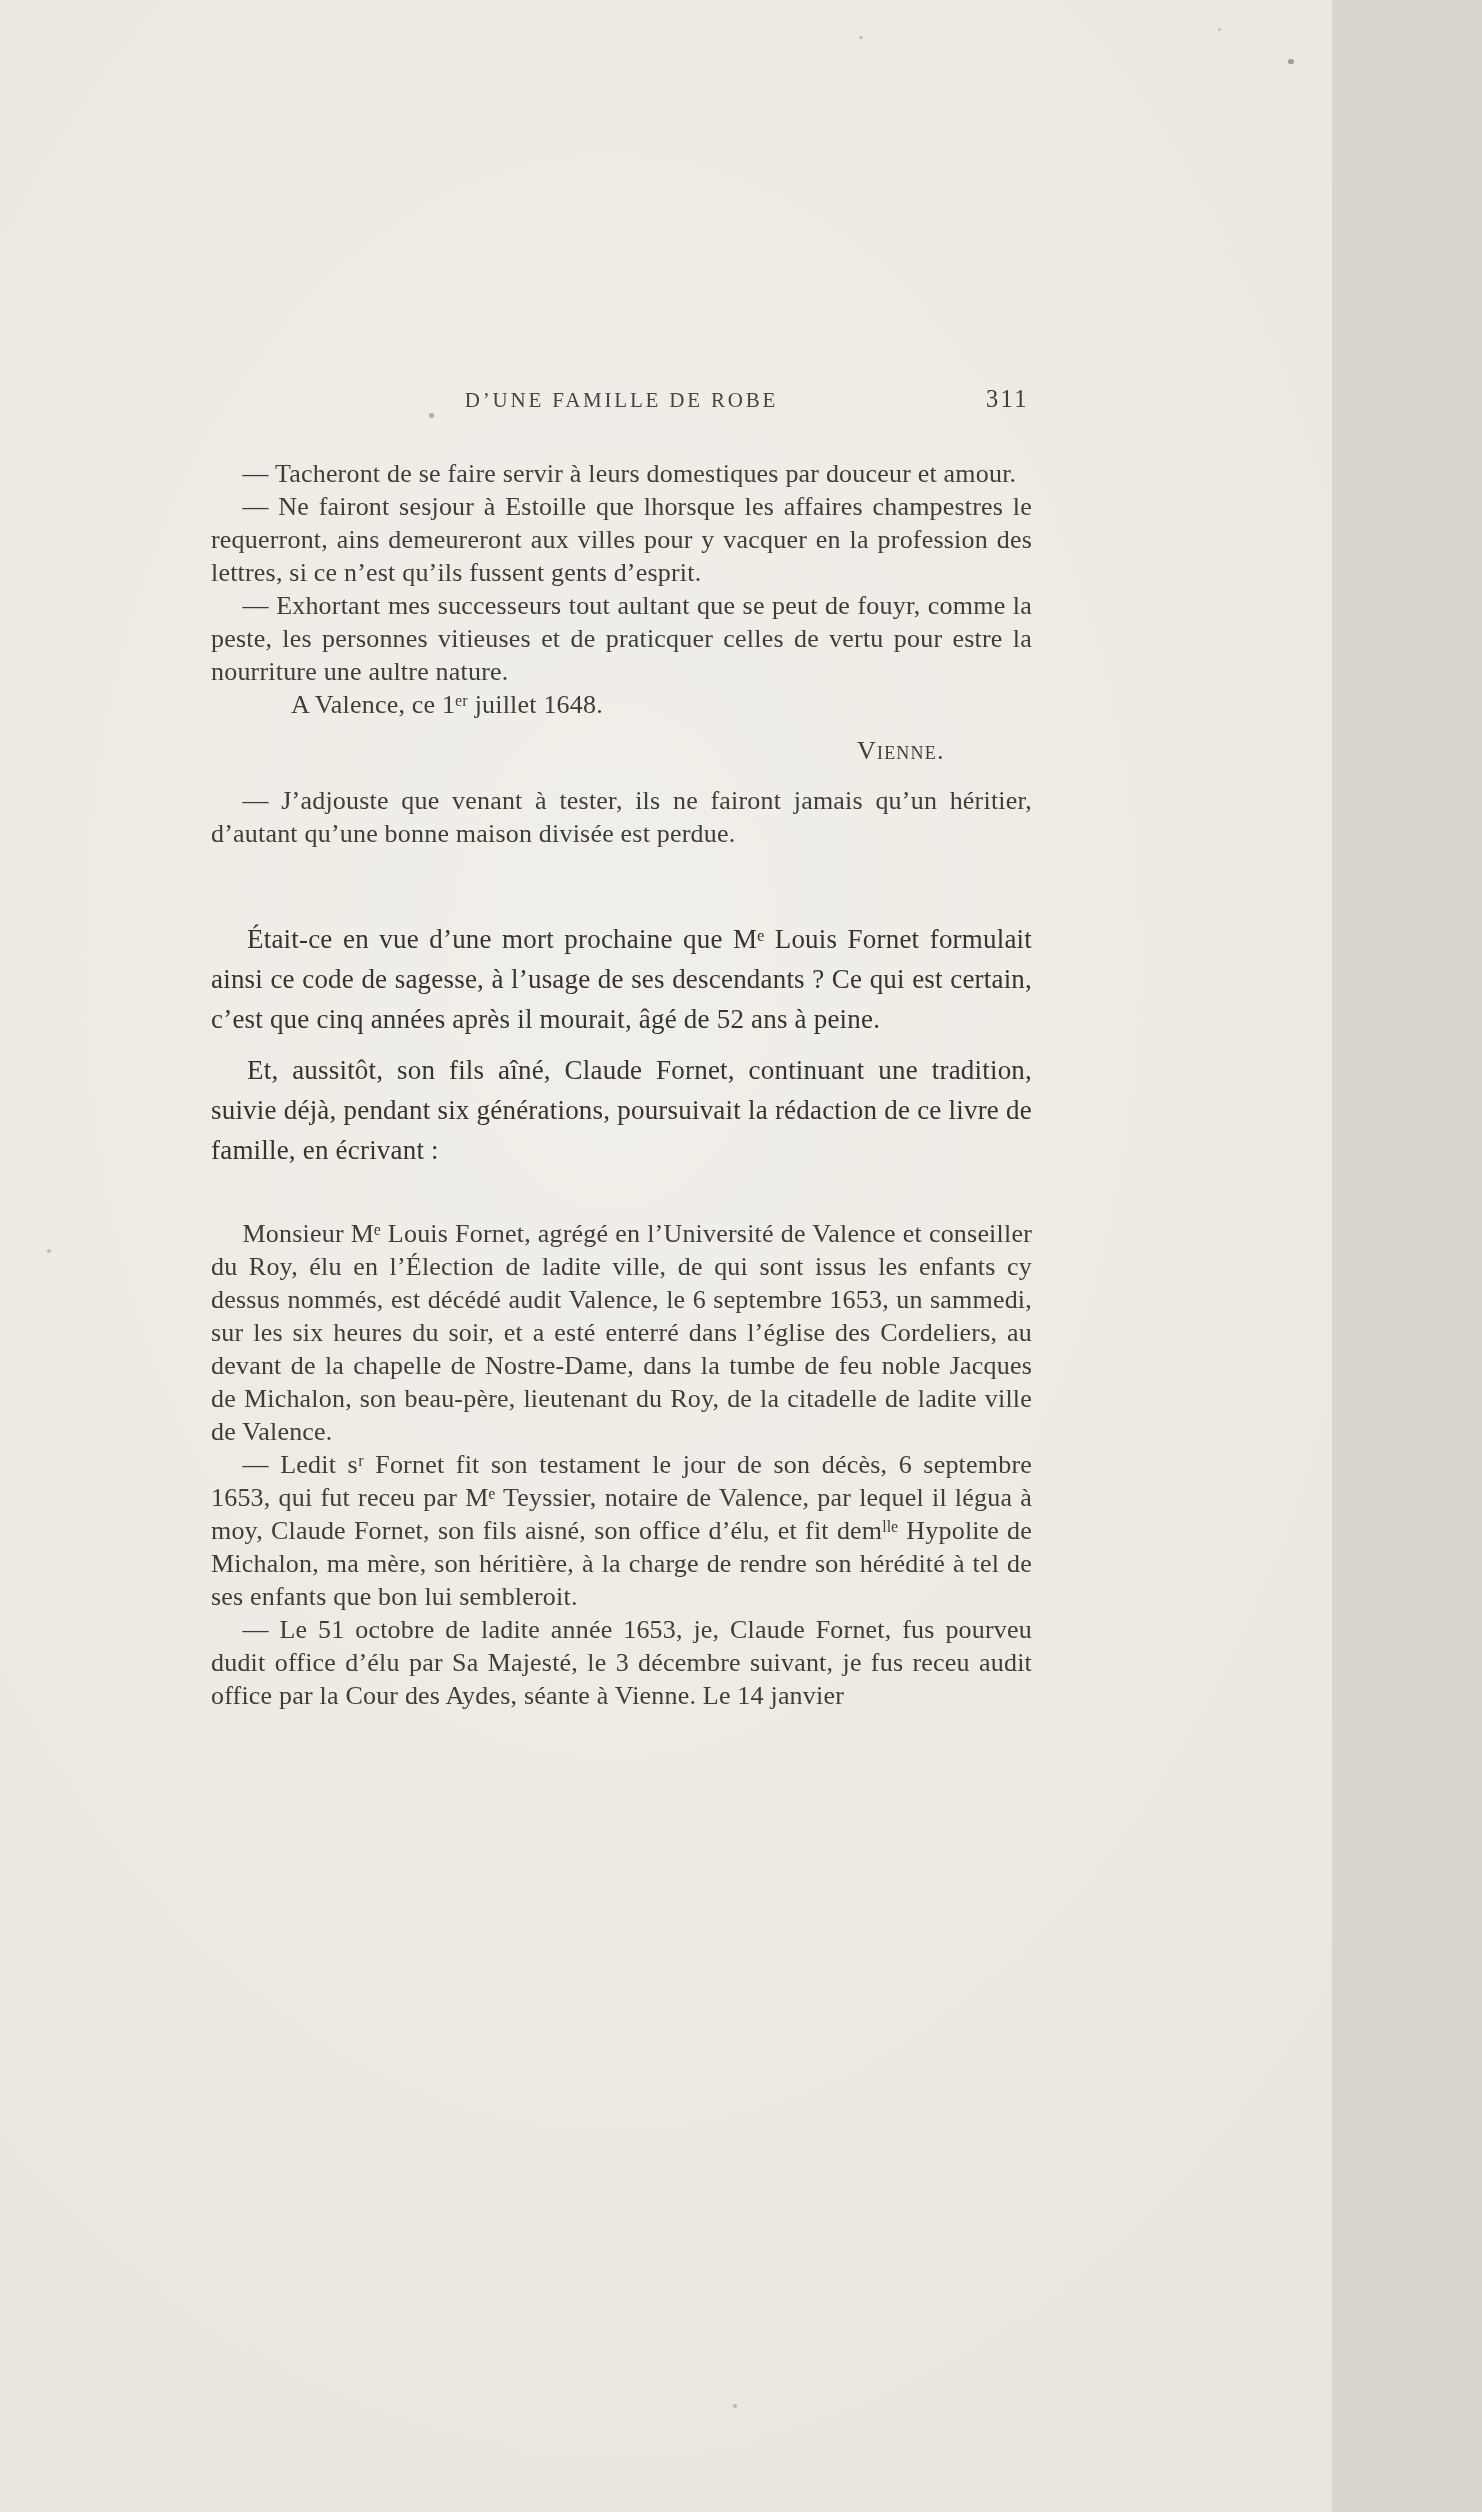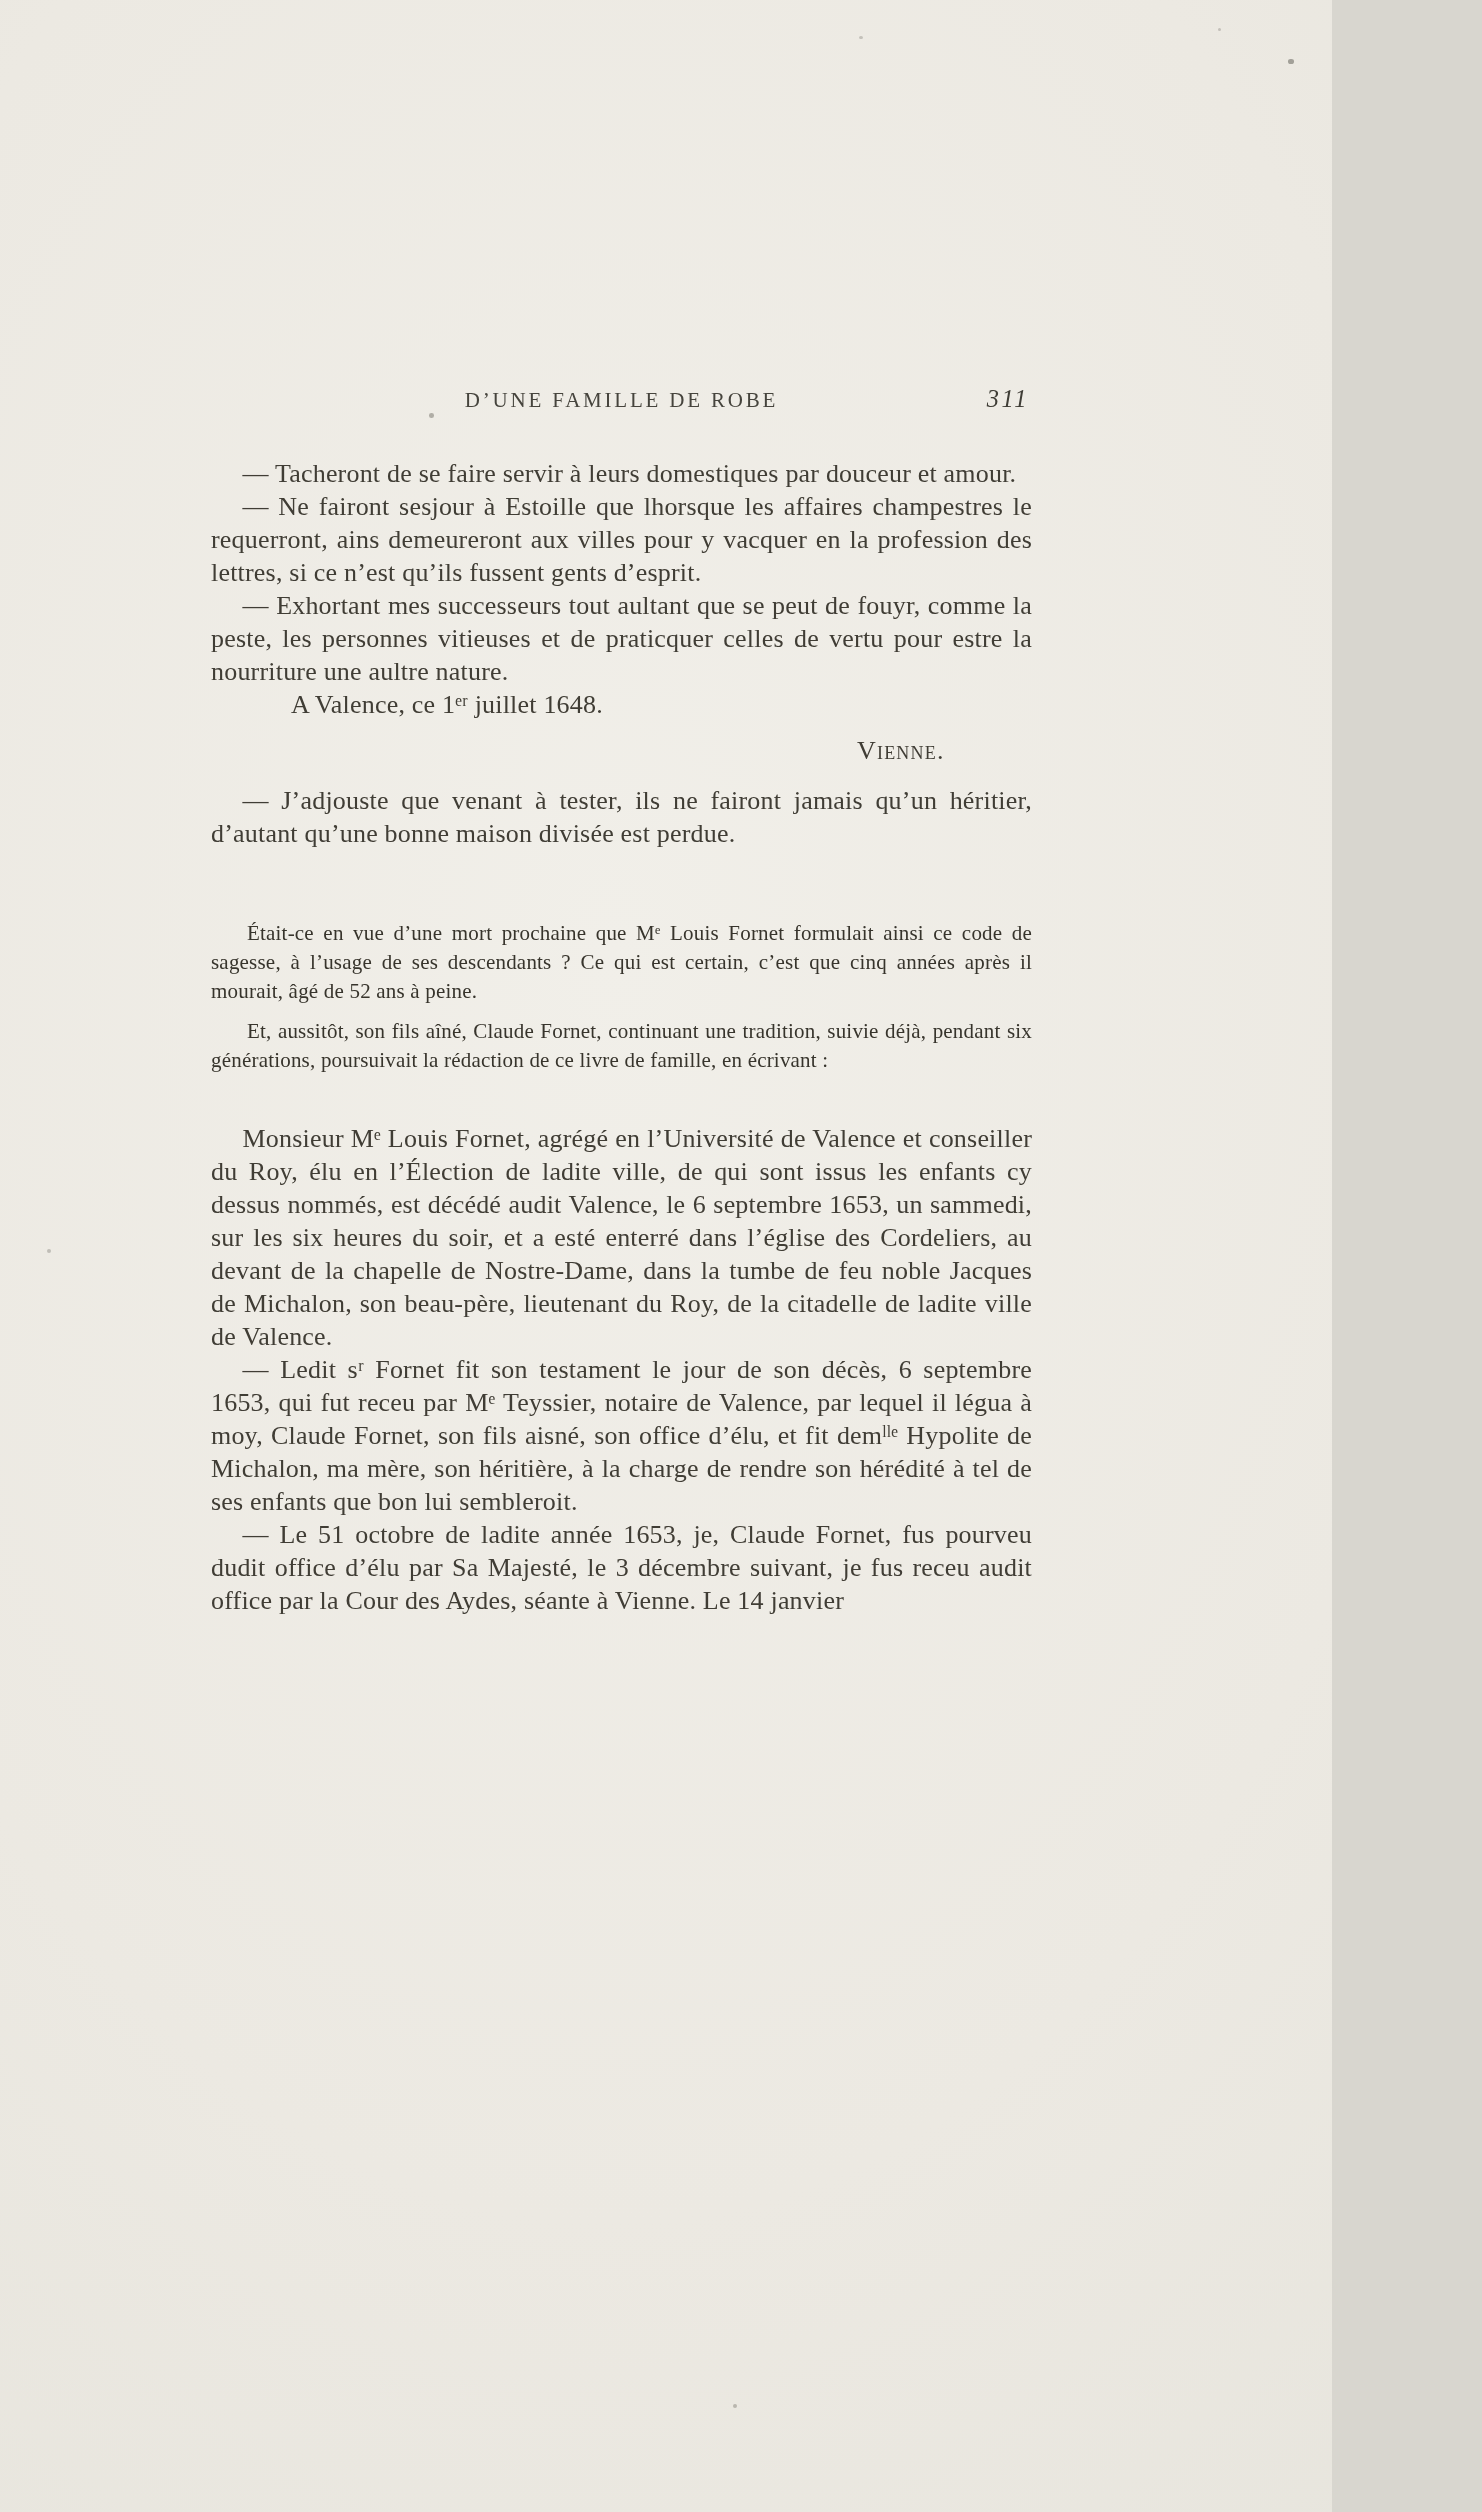--- a/index.html
+++ b/index.html
@@ -38,37 +38,36 @@
     letter-spacing: 2.8px;
     color: #46443d;
   }
   .page-num {
     position: absolute;
     right: 3.2px;
     top: -3.2px;
     font-size: 24.4px;
     letter-spacing: 2.4px;
     color: #3f3d36;
-    font-style: italic;
   }
   
   p {
     margin: 0;
     text-align: justify;
     text-indent: 31.5px;
   }
   .small {
     font-size: 26px;
     line-height: 33px;
     letter-spacing: 0.2px;
     color: #403d35;
   }
   .large {
-    font-size: 21px;
-    line-height: 29px;
+    font-size: 27px;
+    line-height: 40px;
     letter-spacing: 0.2px;
     color: #37342c;
     text-indent: 36px;
   }
   .dateline {
     text-indent: 80px;
   }
   .signature {
     text-indent: 646px;
     margin-top: 12.6px;

